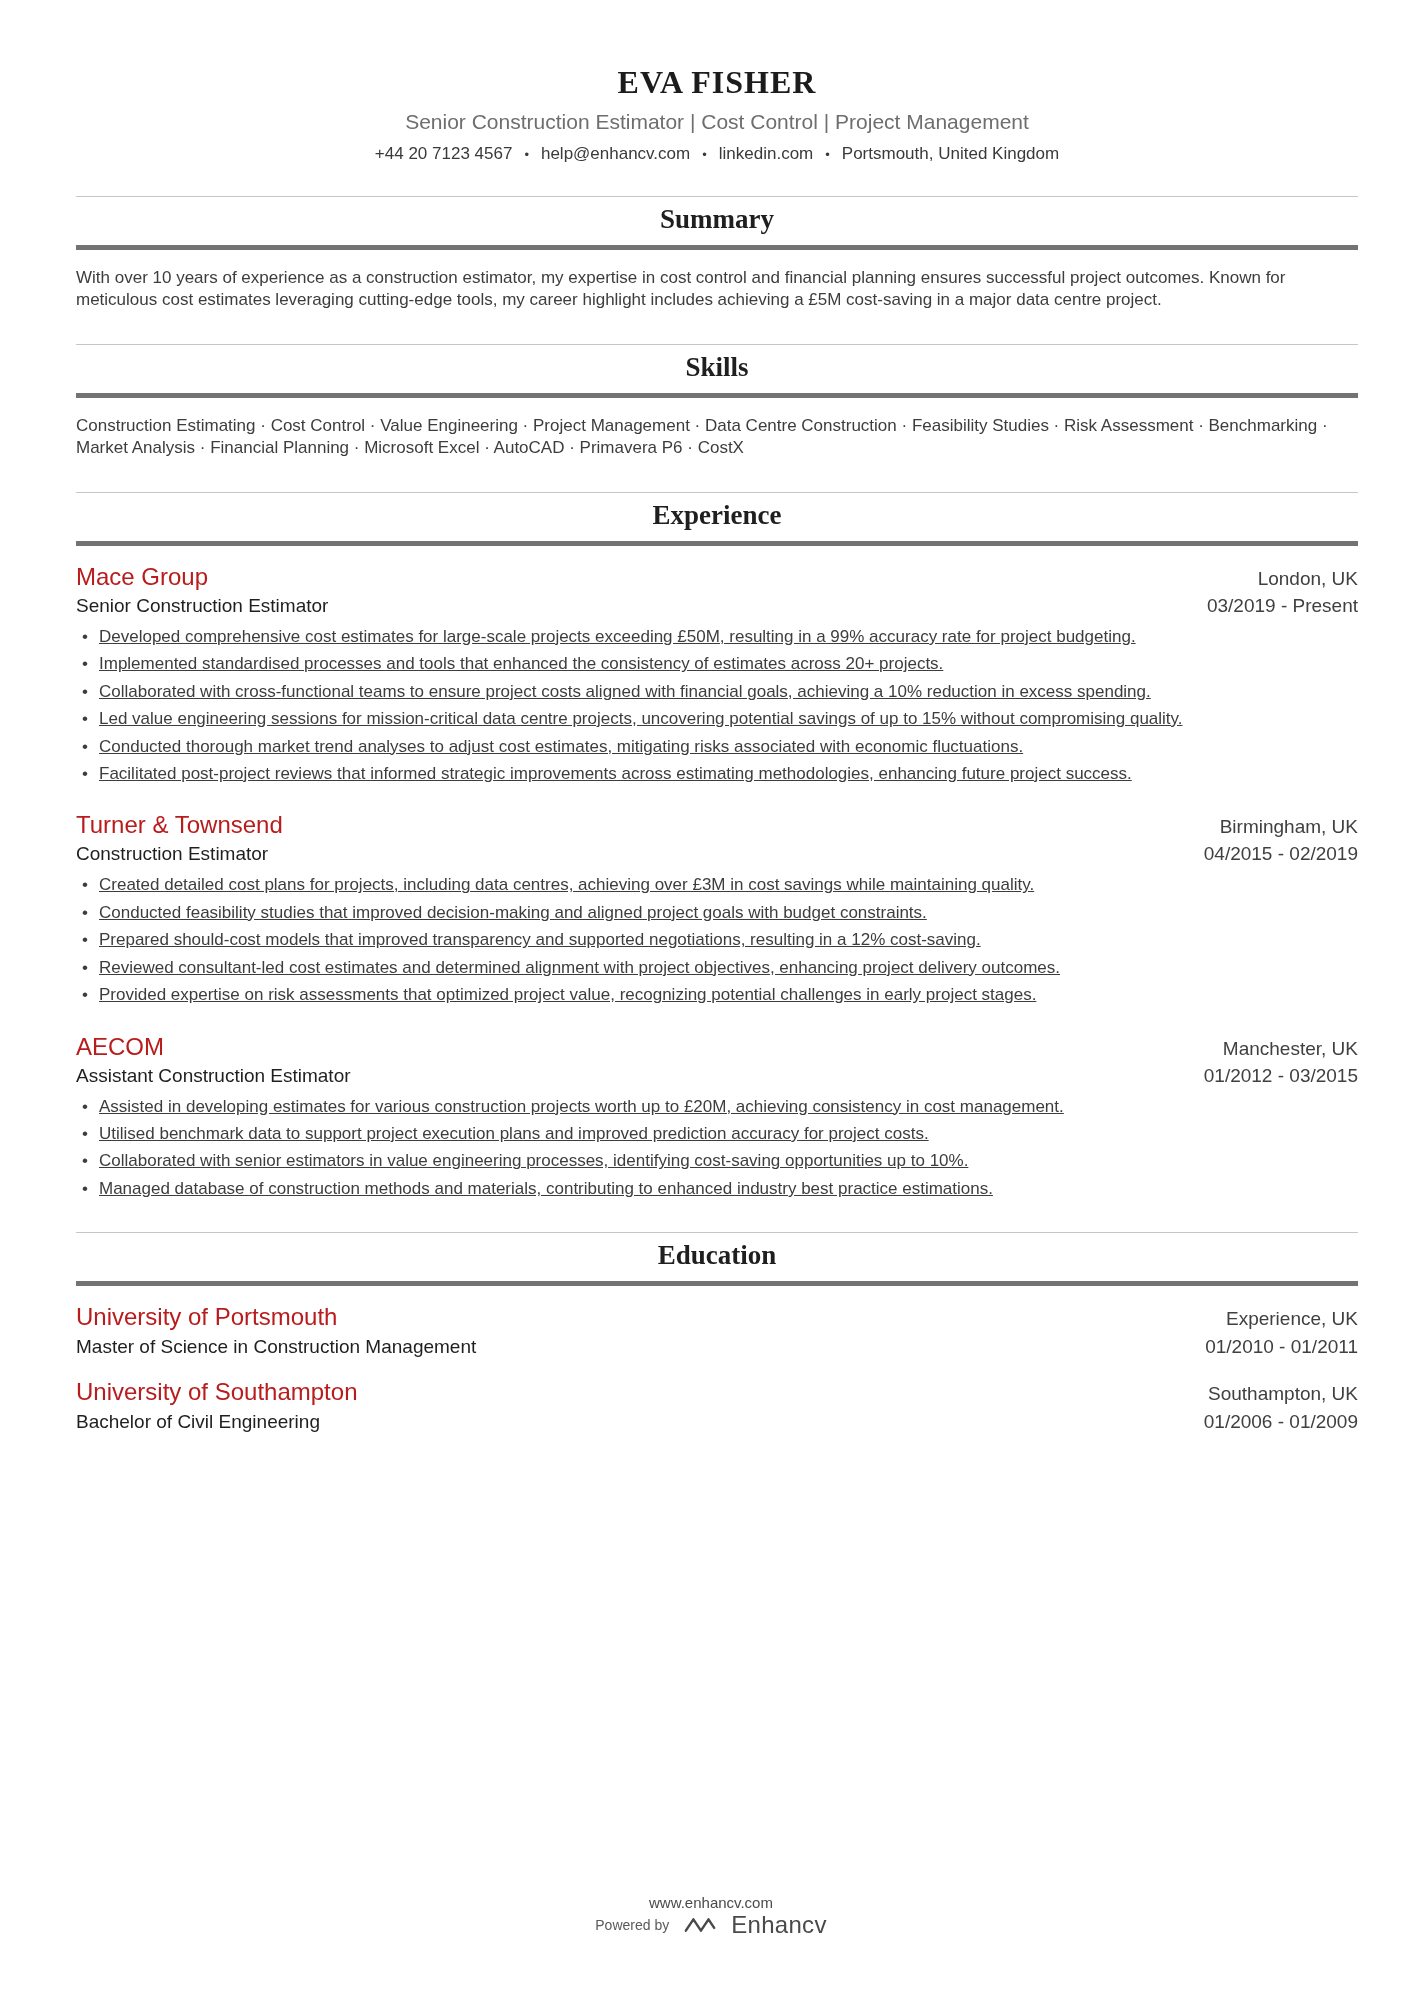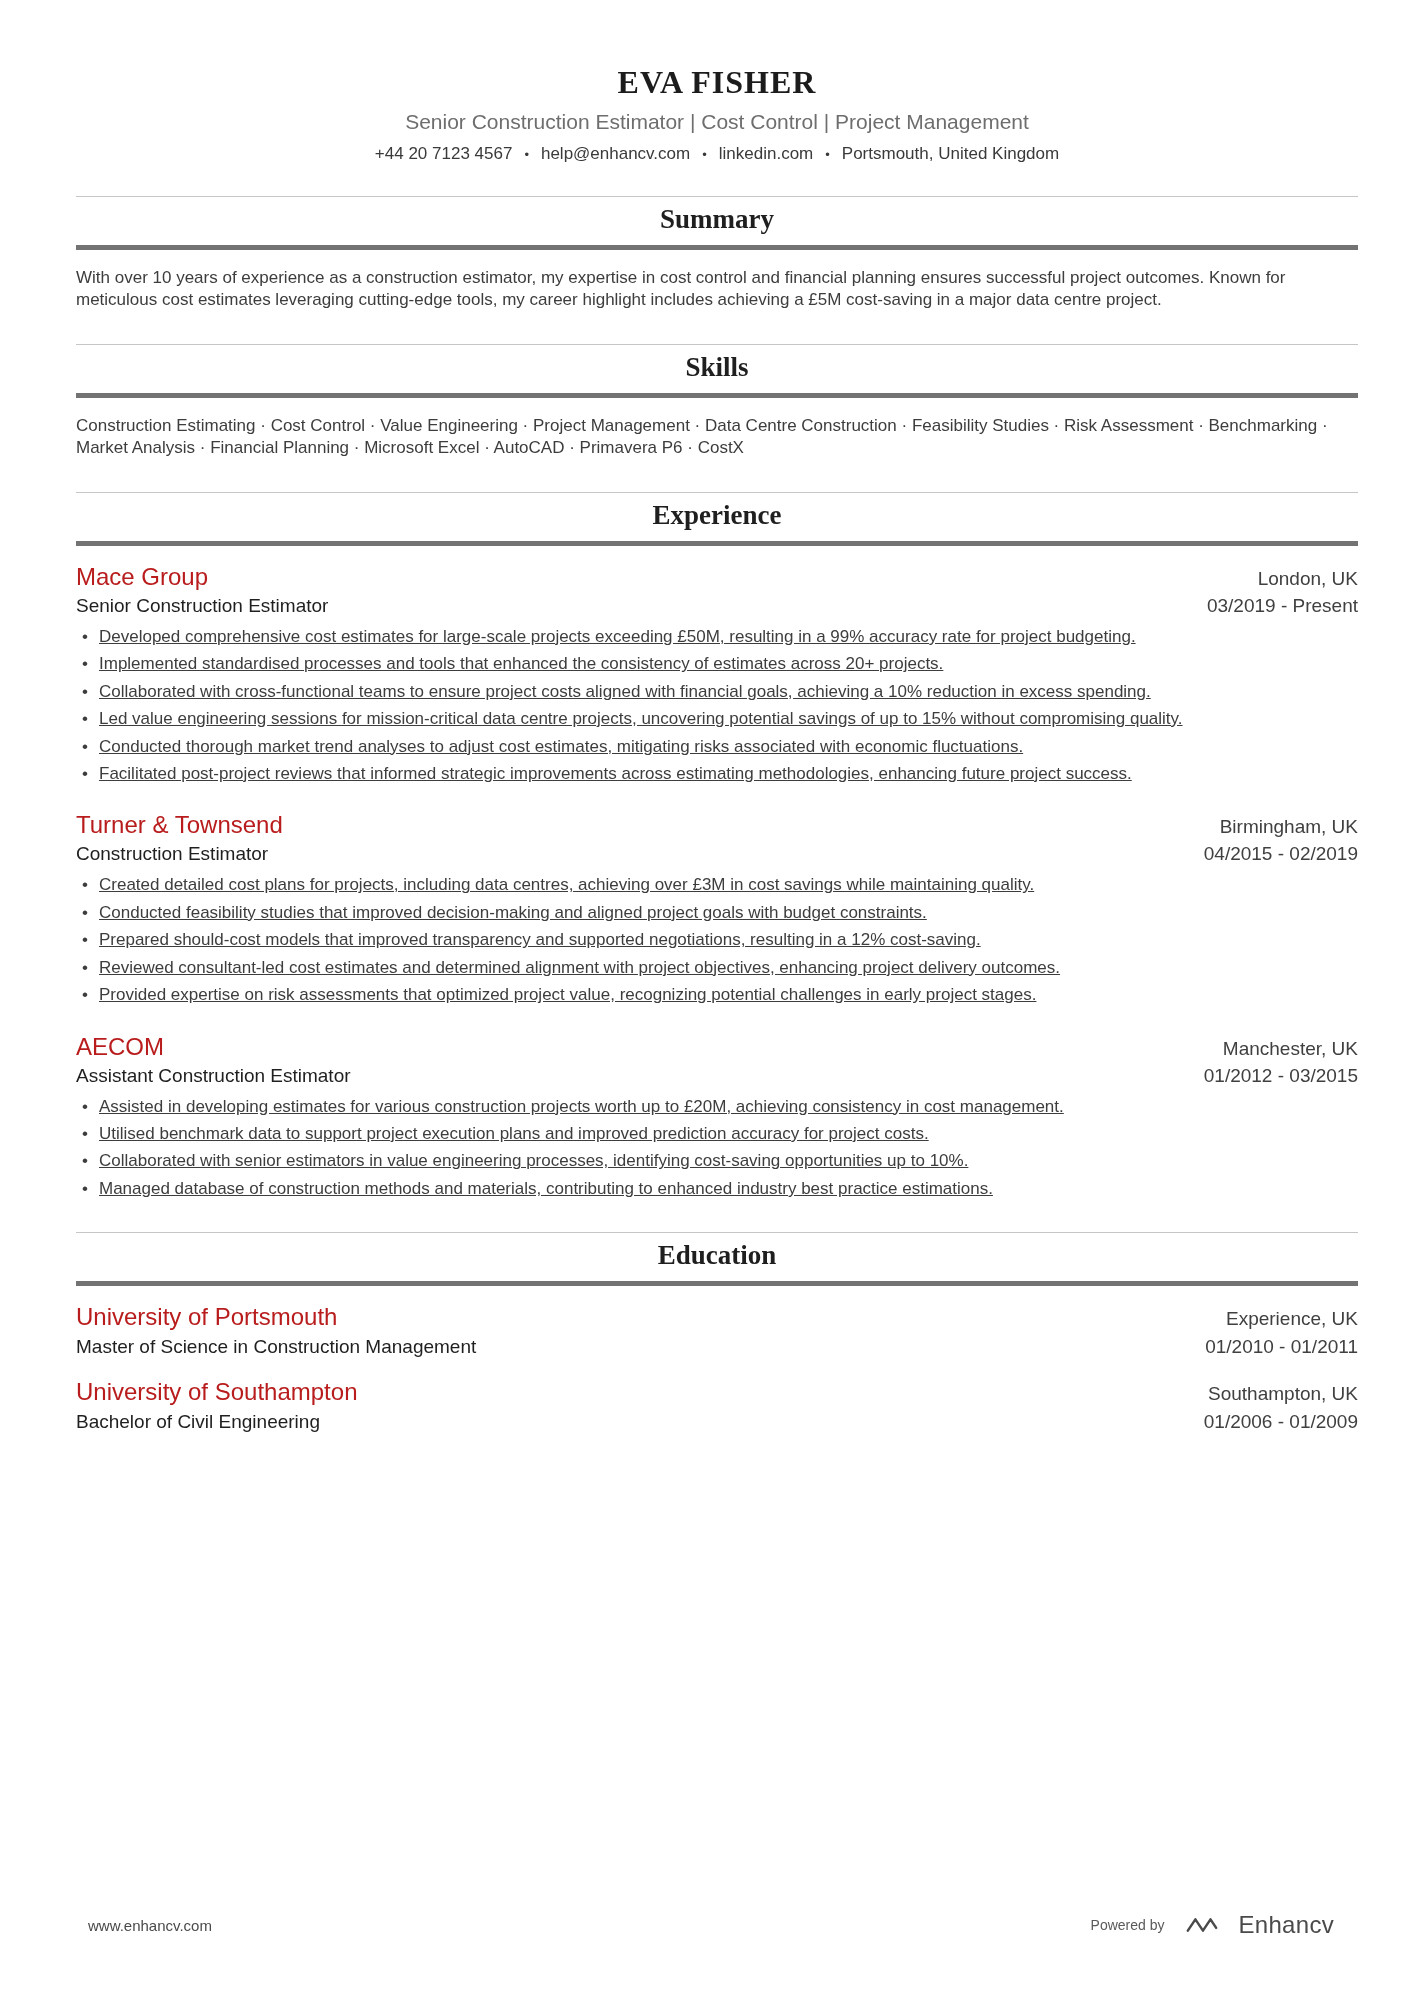--- a/index.html
+++ b/index.html
@@ -54,24 +54,24 @@
   ul.bullets li::before {
     content:"•"; position:absolute; left:6px; top:0; color:#3d3d3d;
   }
 
   .edu-entry + .edu-entry { margin-top:20px; }
   .degree { font-size:19px; color:#1f1f1f; font-weight:500; margin-top:5px; }
 
   
   .footer {
     position:absolute; left:88px; right:76px; bottom:56px;
-    display:flex; justify-content:space-between; align-items:center;
+    display:flex; justify-content:space-between; align-items:center;flex-direction:column;
   }
   .site { font-size:15px; color:#4a4a4a; }
-  .powered { display:flex; align-items:center; gap:20px; }
+  .powered { display:flex; align-items:center; gap:14px; }
   .powered-label { font-size:14px; color:#5a5a5a; }
   .brand { font-size:24px; color:#4a4a4a; letter-spacing:0.3px; }
   .logo svg { display:block; }
 </style>
 </head>
 <body>
 
 <div class="page">
 
   <div class="header">

